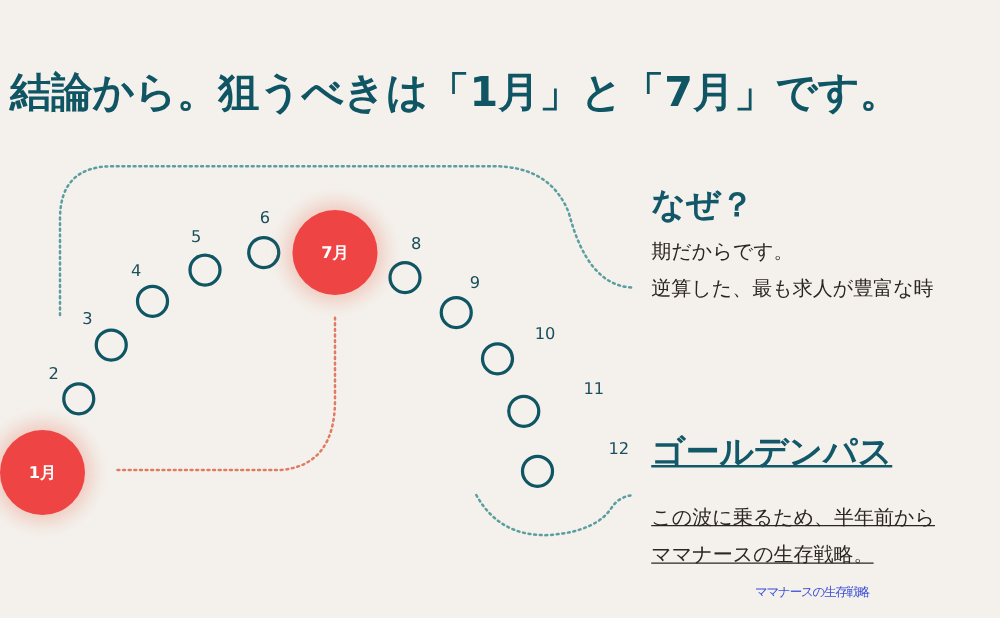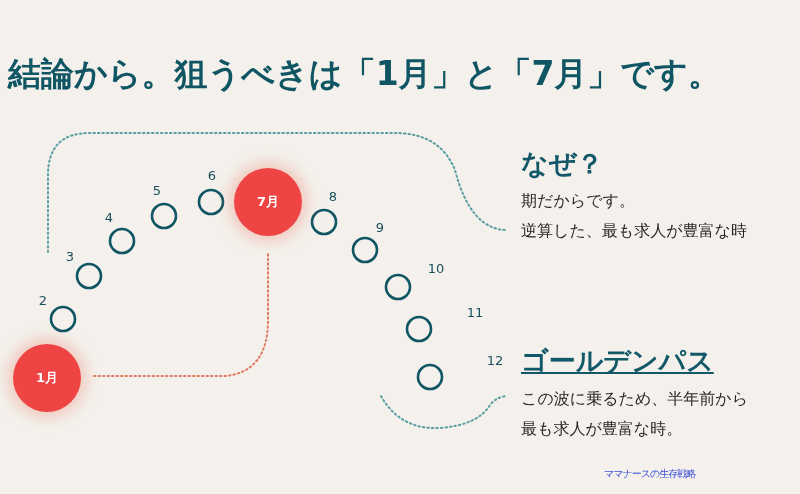--- a/index.html
+++ b/index.html
@@ -70,27 +70,27 @@
 <span class="month-label" style="left:109px;top:217px;">4</span>
 <span class="month-label" style="left:157px;top:190px;">5</span>
 <span class="month-label" style="left:212px;top:175px;">6</span>
 <span class="month-label" style="left:333px;top:196px;">8</span>
 <span class="month-label" style="left:380px;top:227px;">9</span>
 <span class="month-label" style="left:436px;top:268px;">10</span>
 <span class="month-label" style="left:440px;top:312px;margin-left:35px;">11</span>
 <span class="month-label" style="left:475px;top:360px;margin-left:20px;">12</span>
 
 <div class="big" style="left:268px;top:202px;">7月</div>
-<div class="big" style="left:47px;top:378px;">1月</div>
+<div class="big" style="left:34px;top:378px;">1月</div>
 
 <div class="heading" style="top:146px;">なぜ？</div>
 <div class="body-text" style="top:186px;">
   <div>期だからです。</div>
   <div>逆算した、最も求人が豊富な時</div>
 </div>
 
 <div class="heading" style="top:343px;text-decoration:underline;">ゴールデンパス</div>
-<div class="body-text" style="top:384px;">
+<div class="body-text" style="top:399px;text-decoration:underline;">
   <div>この波に乗るため、半年前から</div>
-  <div>最も求人が豊富な時。</div>
+  <div>ママナースの生存戦略。</div>
 </div>
 
 <div class="watermark">ママナースの生存戦略</div>
 
 </body></html>

